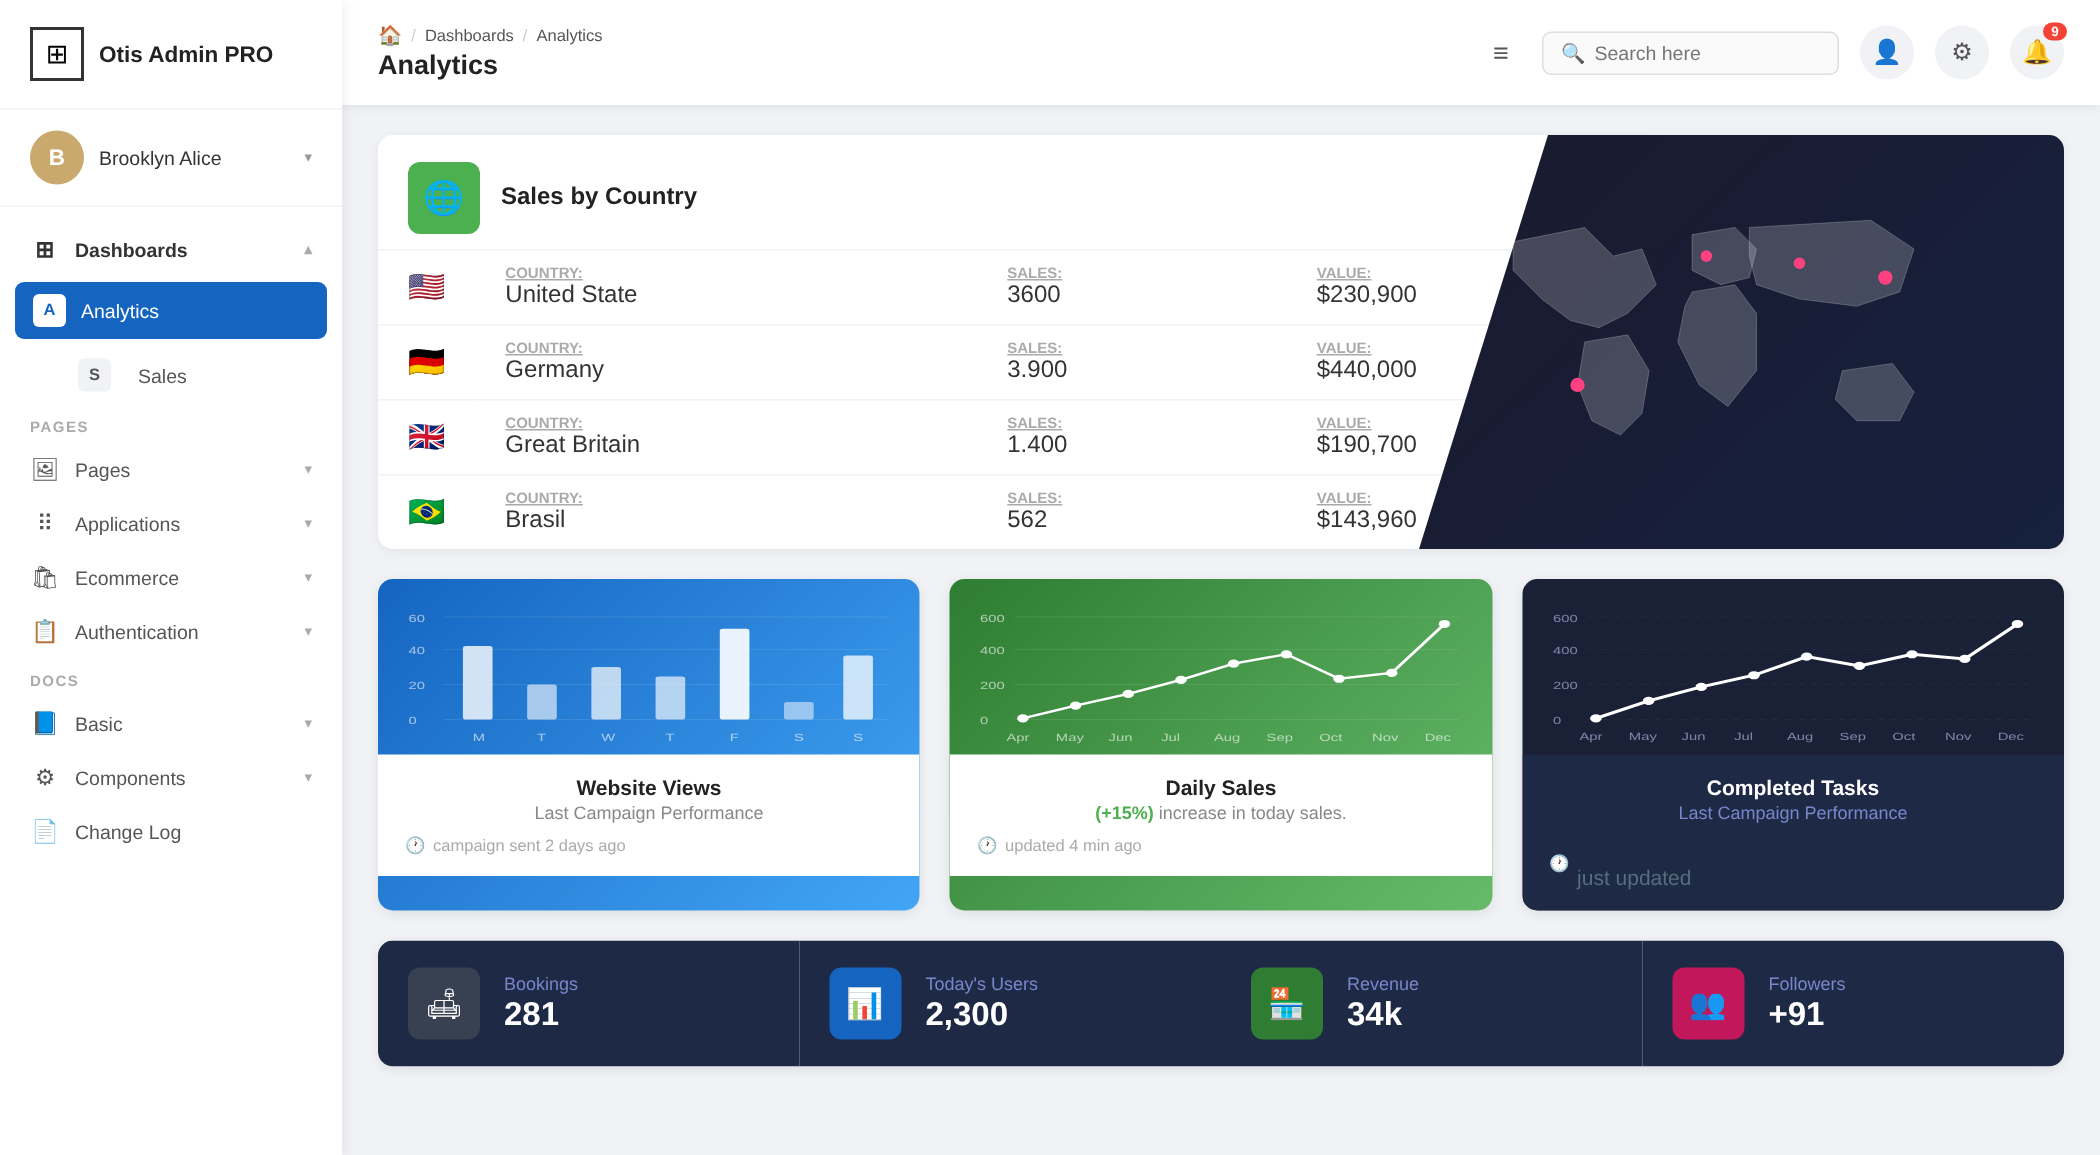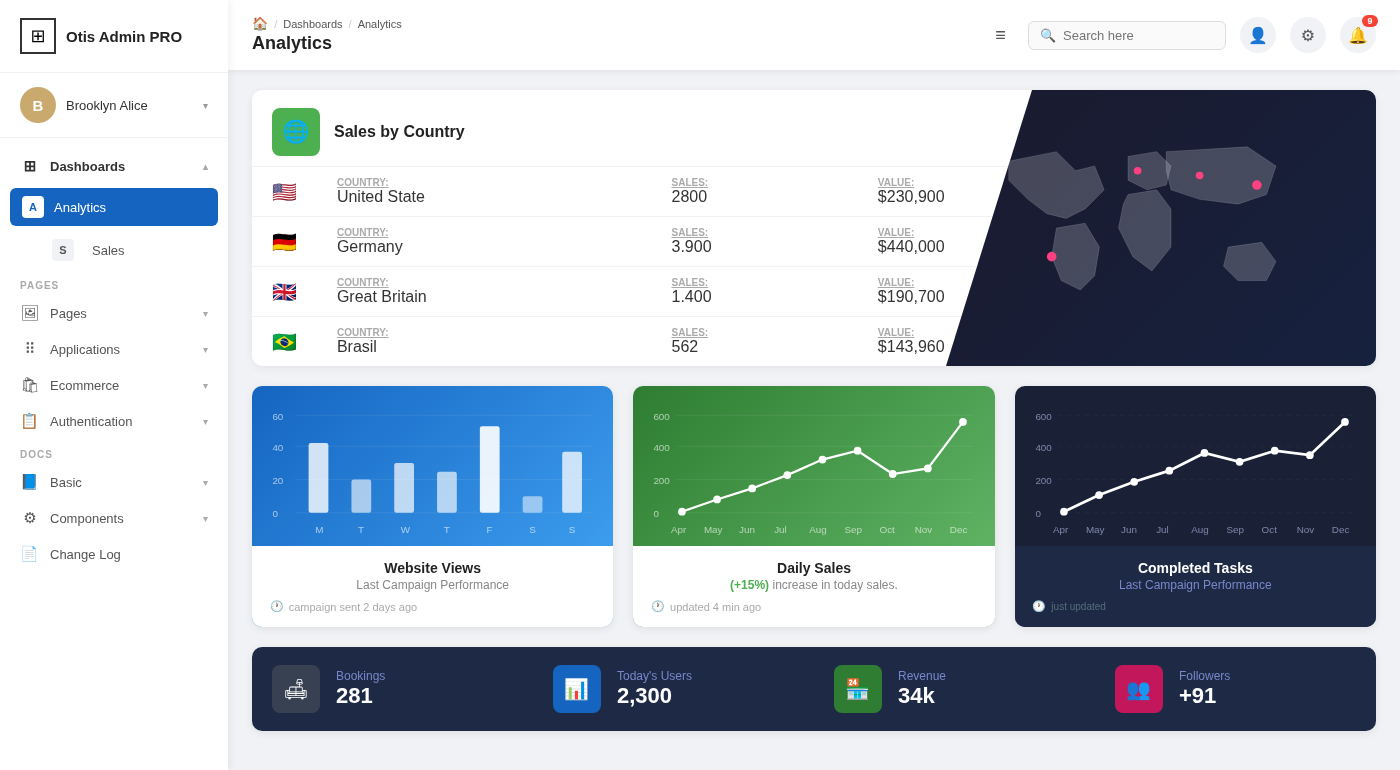--- a/index.html
+++ b/index.html
@@ -190,21 +190,21 @@
       box-shadow: 0 2px 8px rgba(0,0,0,0.08);
       display: flex;
       flex-direction: column;
     }
     .chart-card-blue { background: linear-gradient(135deg, #1565c0, #42a5f5); }
     .chart-card-green { background: linear-gradient(135deg, #2e7d32, #66bb6a); }
     .chart-card-dark { background: #1a2035; }
 
     .chart-area {
       padding: 16px 16px 0;
-      height: 160px;
+      height: 117px;
       position: relative;
     }
 
     .chart-info {
       padding: 14px 18px;
       background: #fff;
       text-align: center;
     }
     .chart-card-dark .chart-info { background: #1e2a45; }
     .chart-title { font-size: 14px; font-weight: 700; color: #222; }
@@ -365,21 +365,21 @@
           <table class="sales-table">
             <tbody id="sales-table-body">
                 <tr>
       <td><span style="font-size:20px;">🇺🇸</span></td>
       <td>
         <div class="country-label">Country:</div>
         <div class="country-value">United State</div>
       </td>
       <td>
         <div class="country-label">Sales:</div>
-        <div class="country-value">2800</div>
+        <div class="country-value">3600</div>
       </td>
       <td>
         <div class="country-label">Value:</div>
         <div class="country-value">$230,900</div>
       </td>
       <td>
         <div class="country-label">Bounce:</div>
         <div class="country-value">29.9%</div>
       </td>
     </tr>
@@ -590,21 +590,21 @@
             <text x="210" y="118" style="font-size:9px;fill:rgba(150,160,200,0.8);">Oct</text>
             <text x="242" y="118" style="font-size:9px;fill:rgba(150,160,200,0.8);">Nov</text>
             <text x="274" y="118" style="font-size:9px;fill:rgba(150,160,200,0.8);">Dec</text>
           </svg>
         </div>
         <div class="chart-info">
           <div class="chart-title">Completed Tasks</div>
           <div class="chart-subtitle" style="color:#7986cb;font-size:12px;margin-top:2px;">Last Campaign Performance</div>
           <div class="chart-footer">
             <span style="color:#546e7a;">🕐</span>
-            <span style="color:#546e7a;font-size:10px;">just updated</span>
+            <span style="color:#546e7a;font-size:14px;margin-top:20px;">just updated</span>
           </div>
         </div>
       </div>
     </div>
 
     <div class="stats-row" id="stats-row">
         <div class="stat-card">
       <div class="stat-icon-box stat-icon-dark">🛋</div>
       <div>
         <div class="stat-label">Bookings</div>

